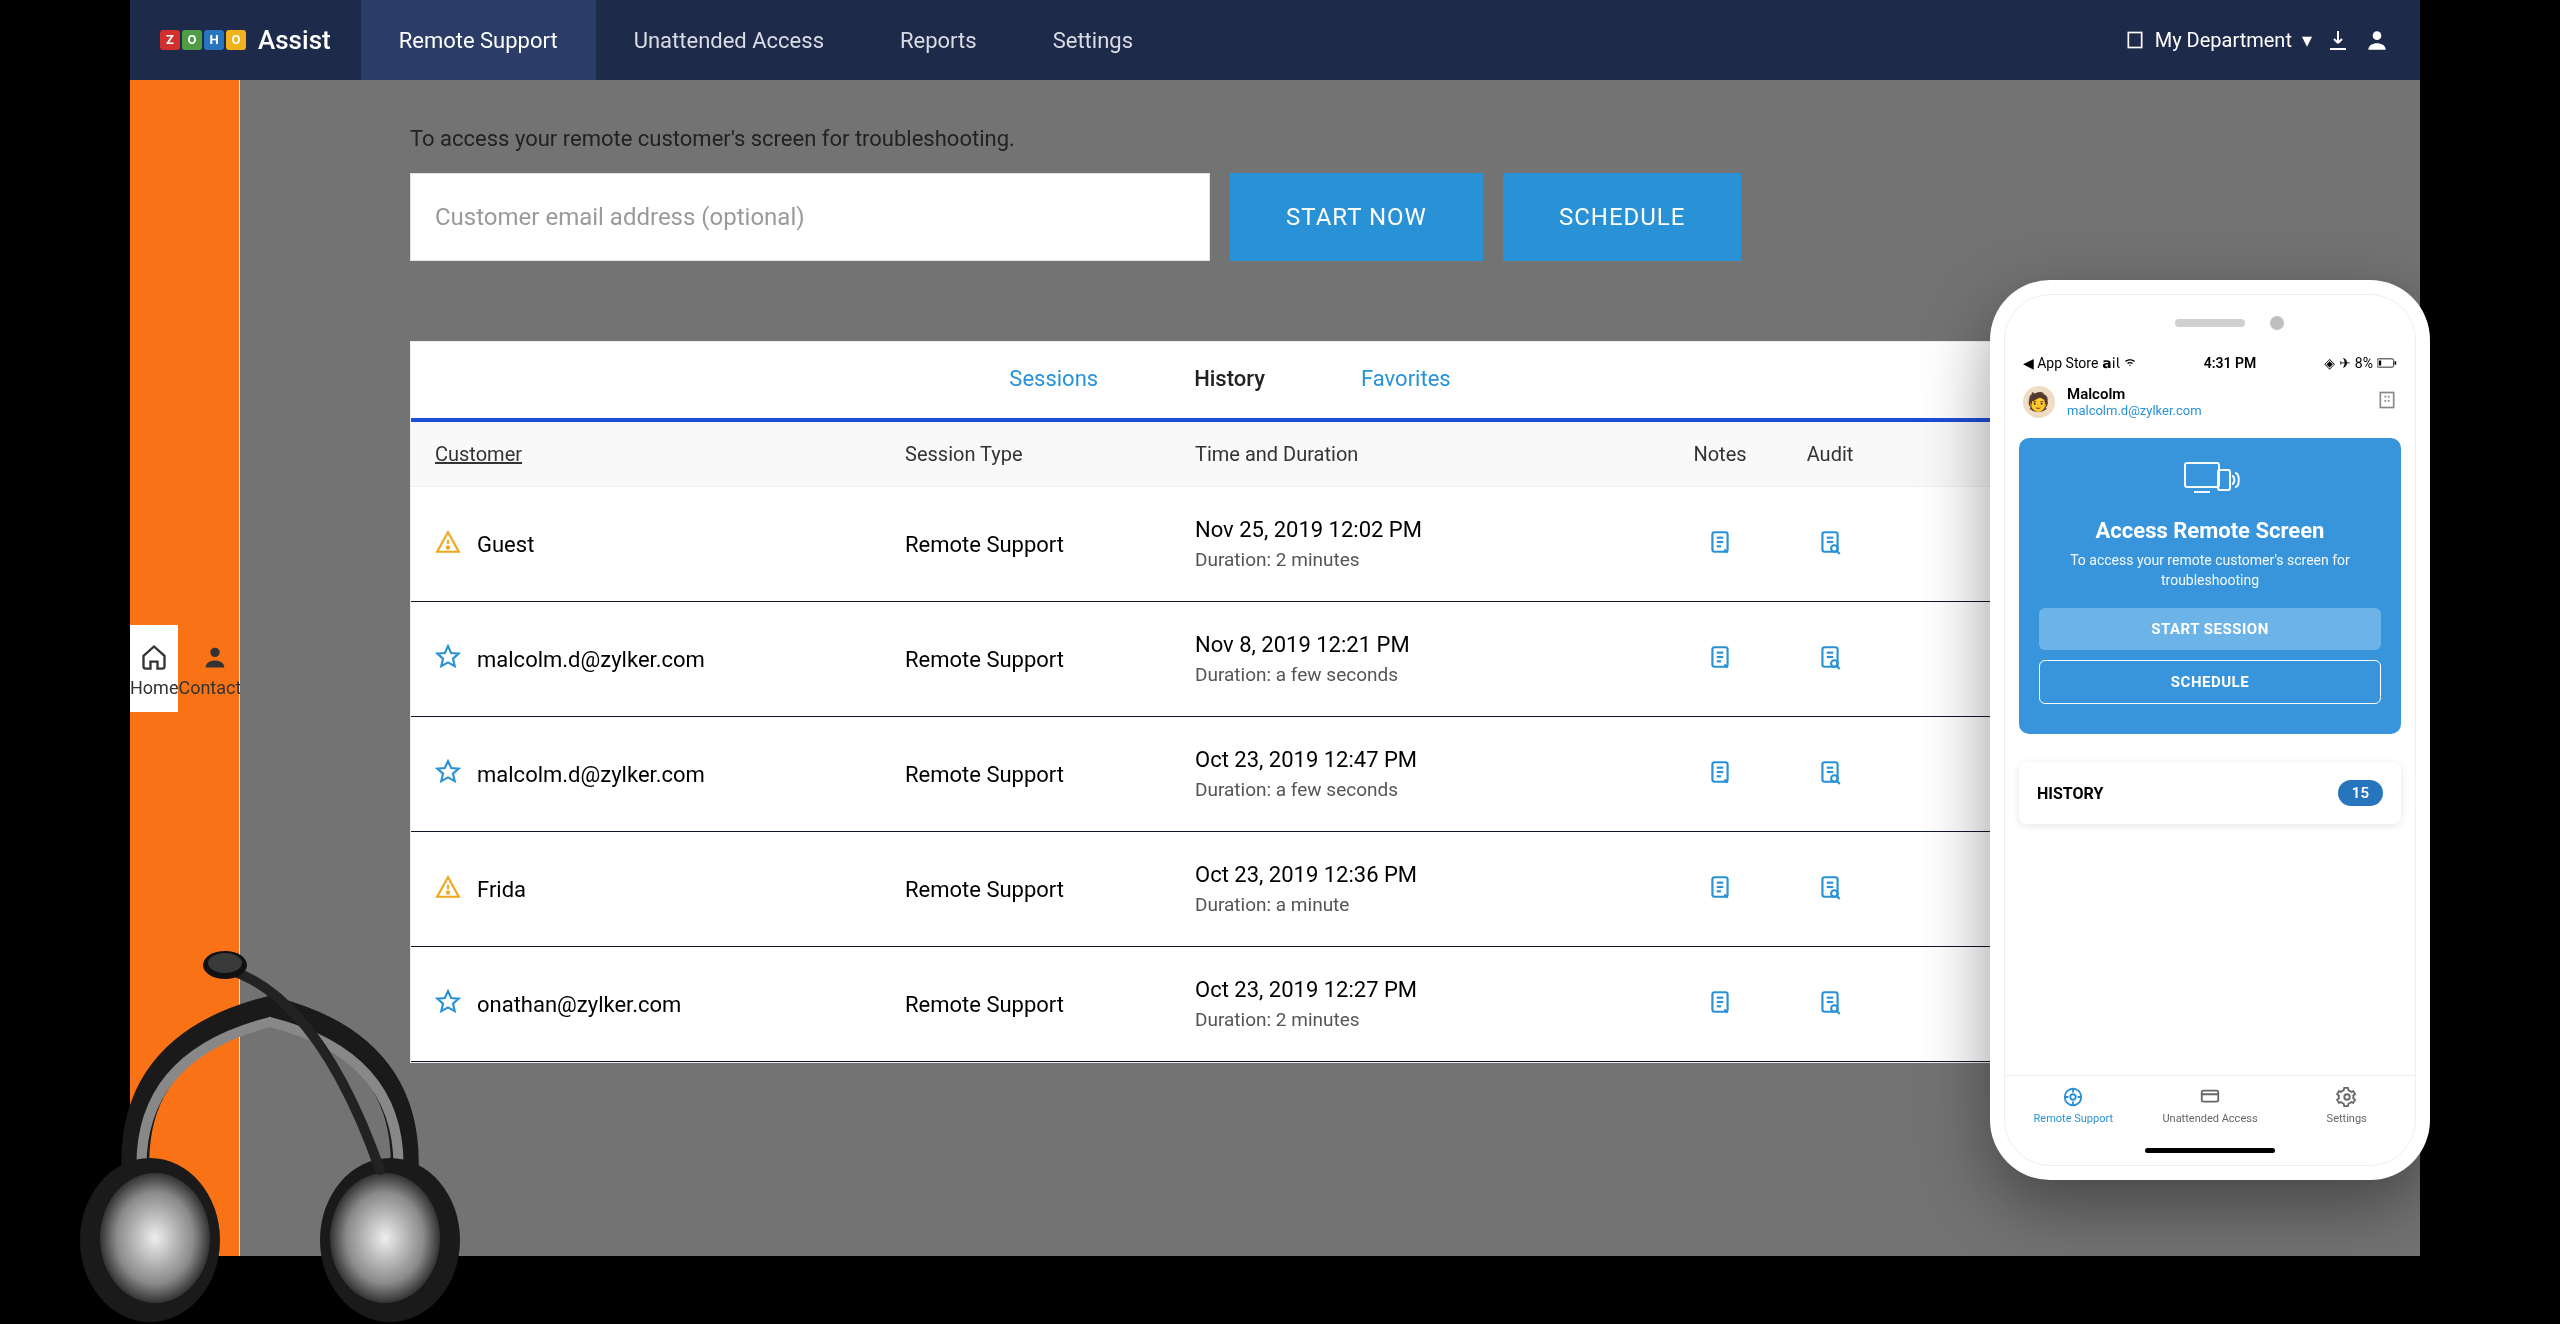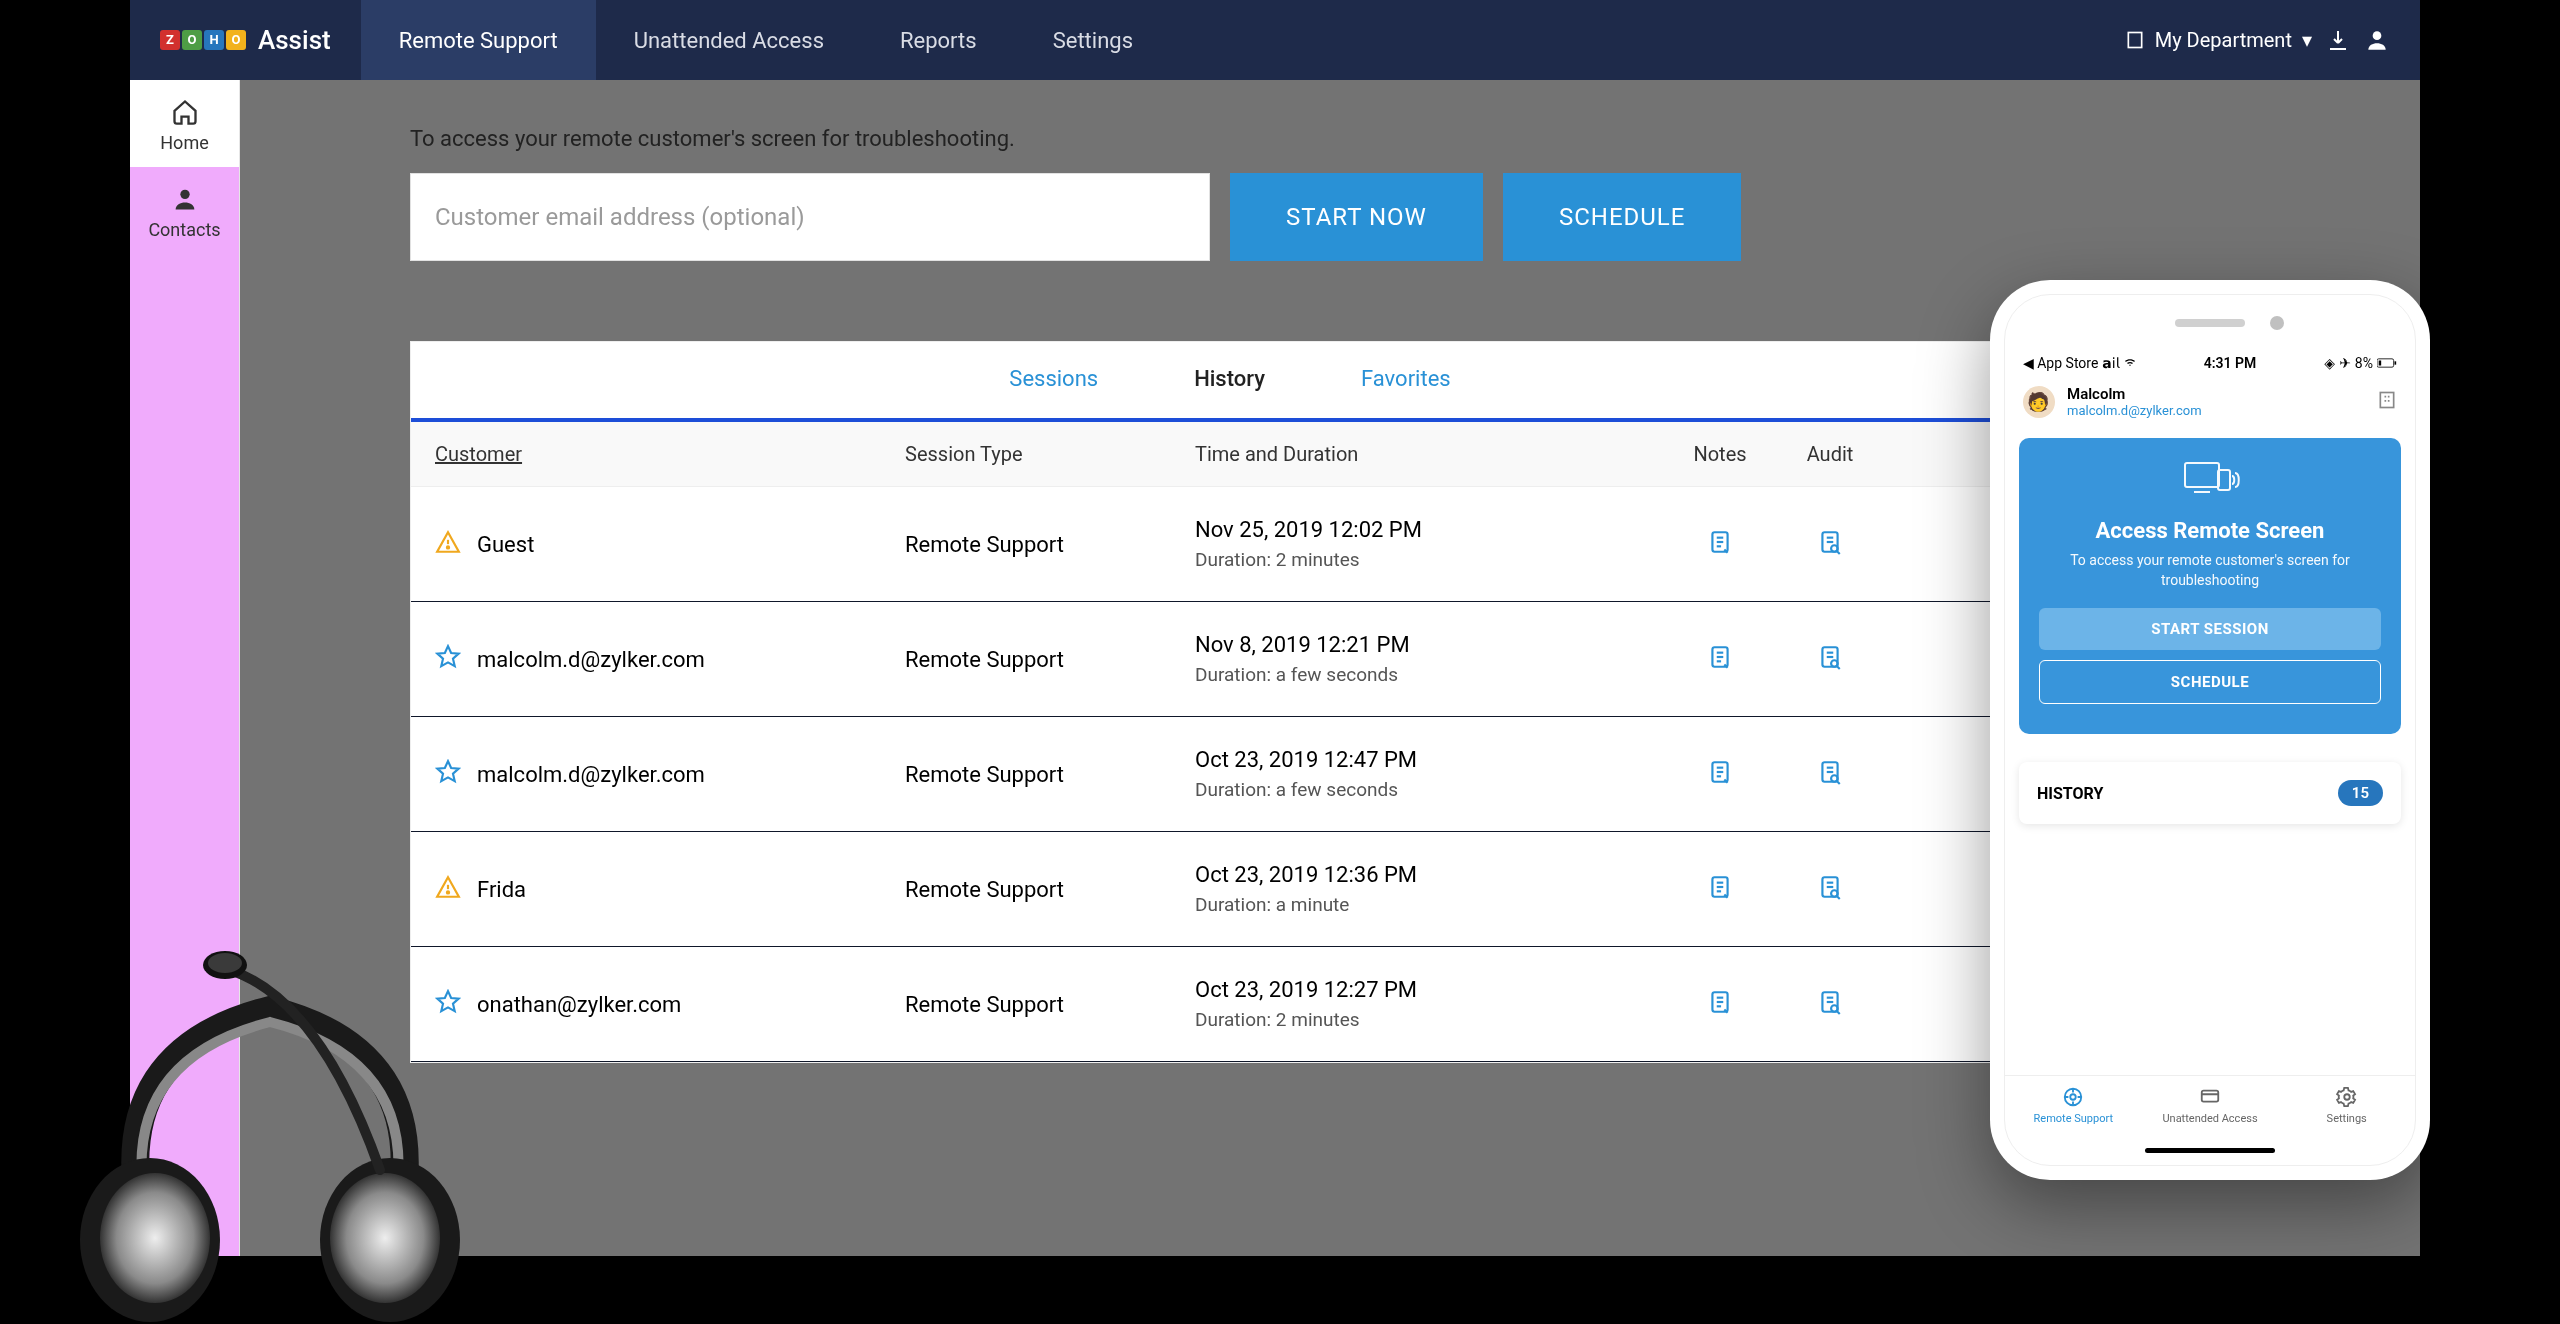--- a/index.html
+++ b/index.html
@@ -13,21 +13,21 @@
 .lo1 { background: #4e9d45; }
 .lh { background: #2776bd; }
 .lo2 { background: #f2b21c; }
 .nav-item { padding: 0 38px; height: 80px; display: flex; align-items: center; font-size: 22px; cursor: pointer; color: #d9dce5; }
 .nav-item.active { background: #2b3d66; color: #fff; }
 .nav-right { margin-left: auto; display: flex; align-items: center; gap: 14px; }
 .dept-select { display: flex; align-items: center; gap: 10px; font-size: 20px; cursor: pointer; }
 .icon-stub { display: inline-flex; align-items: center; justify-content: center; }
 
 .body-area { display: flex; height: calc(100% - 80px); }
-.left-rail { width: 110px; background: #f0abfc; display: flex; flex-direction: column; align-items: center; border-right: 1px solid #e6e6e6; }
+.left-rail { width: 110px; background: #f97316; display: flex; flex-direction: row; align-items: center; border-right: 1px solid #e6e6e6; }
 .rail-item { width: 100%; padding: 18px 0 14px; text-align: center; cursor: pointer; font-size: 18px; color: #333; }
 .rail-item.active { background: #fff; }
 .rail-item svg { display: block; margin: 0 auto 6px; }
 
 .main { flex: 1; background: #737373; padding: 46px 0 0 170px; }
 .intro-text { font-size: 22px; color: #222; margin-bottom: 22px; }
 .start-row { display: flex; gap: 20px; margin-bottom: 80px; }
 .email-input { width: 800px; height: 88px; border: 1px solid #e1e1e1; background: #fff; font-size: 24px; padding: 0 24px; color: #333; }
 .email-input::placeholder { color: #9a9a9a; }
 .btn-primary { height: 88px; border: none; background: #2991d6; color: #fff; font-size: 24px; padding: 0 56px; letter-spacing: 1px; cursor: pointer; }

